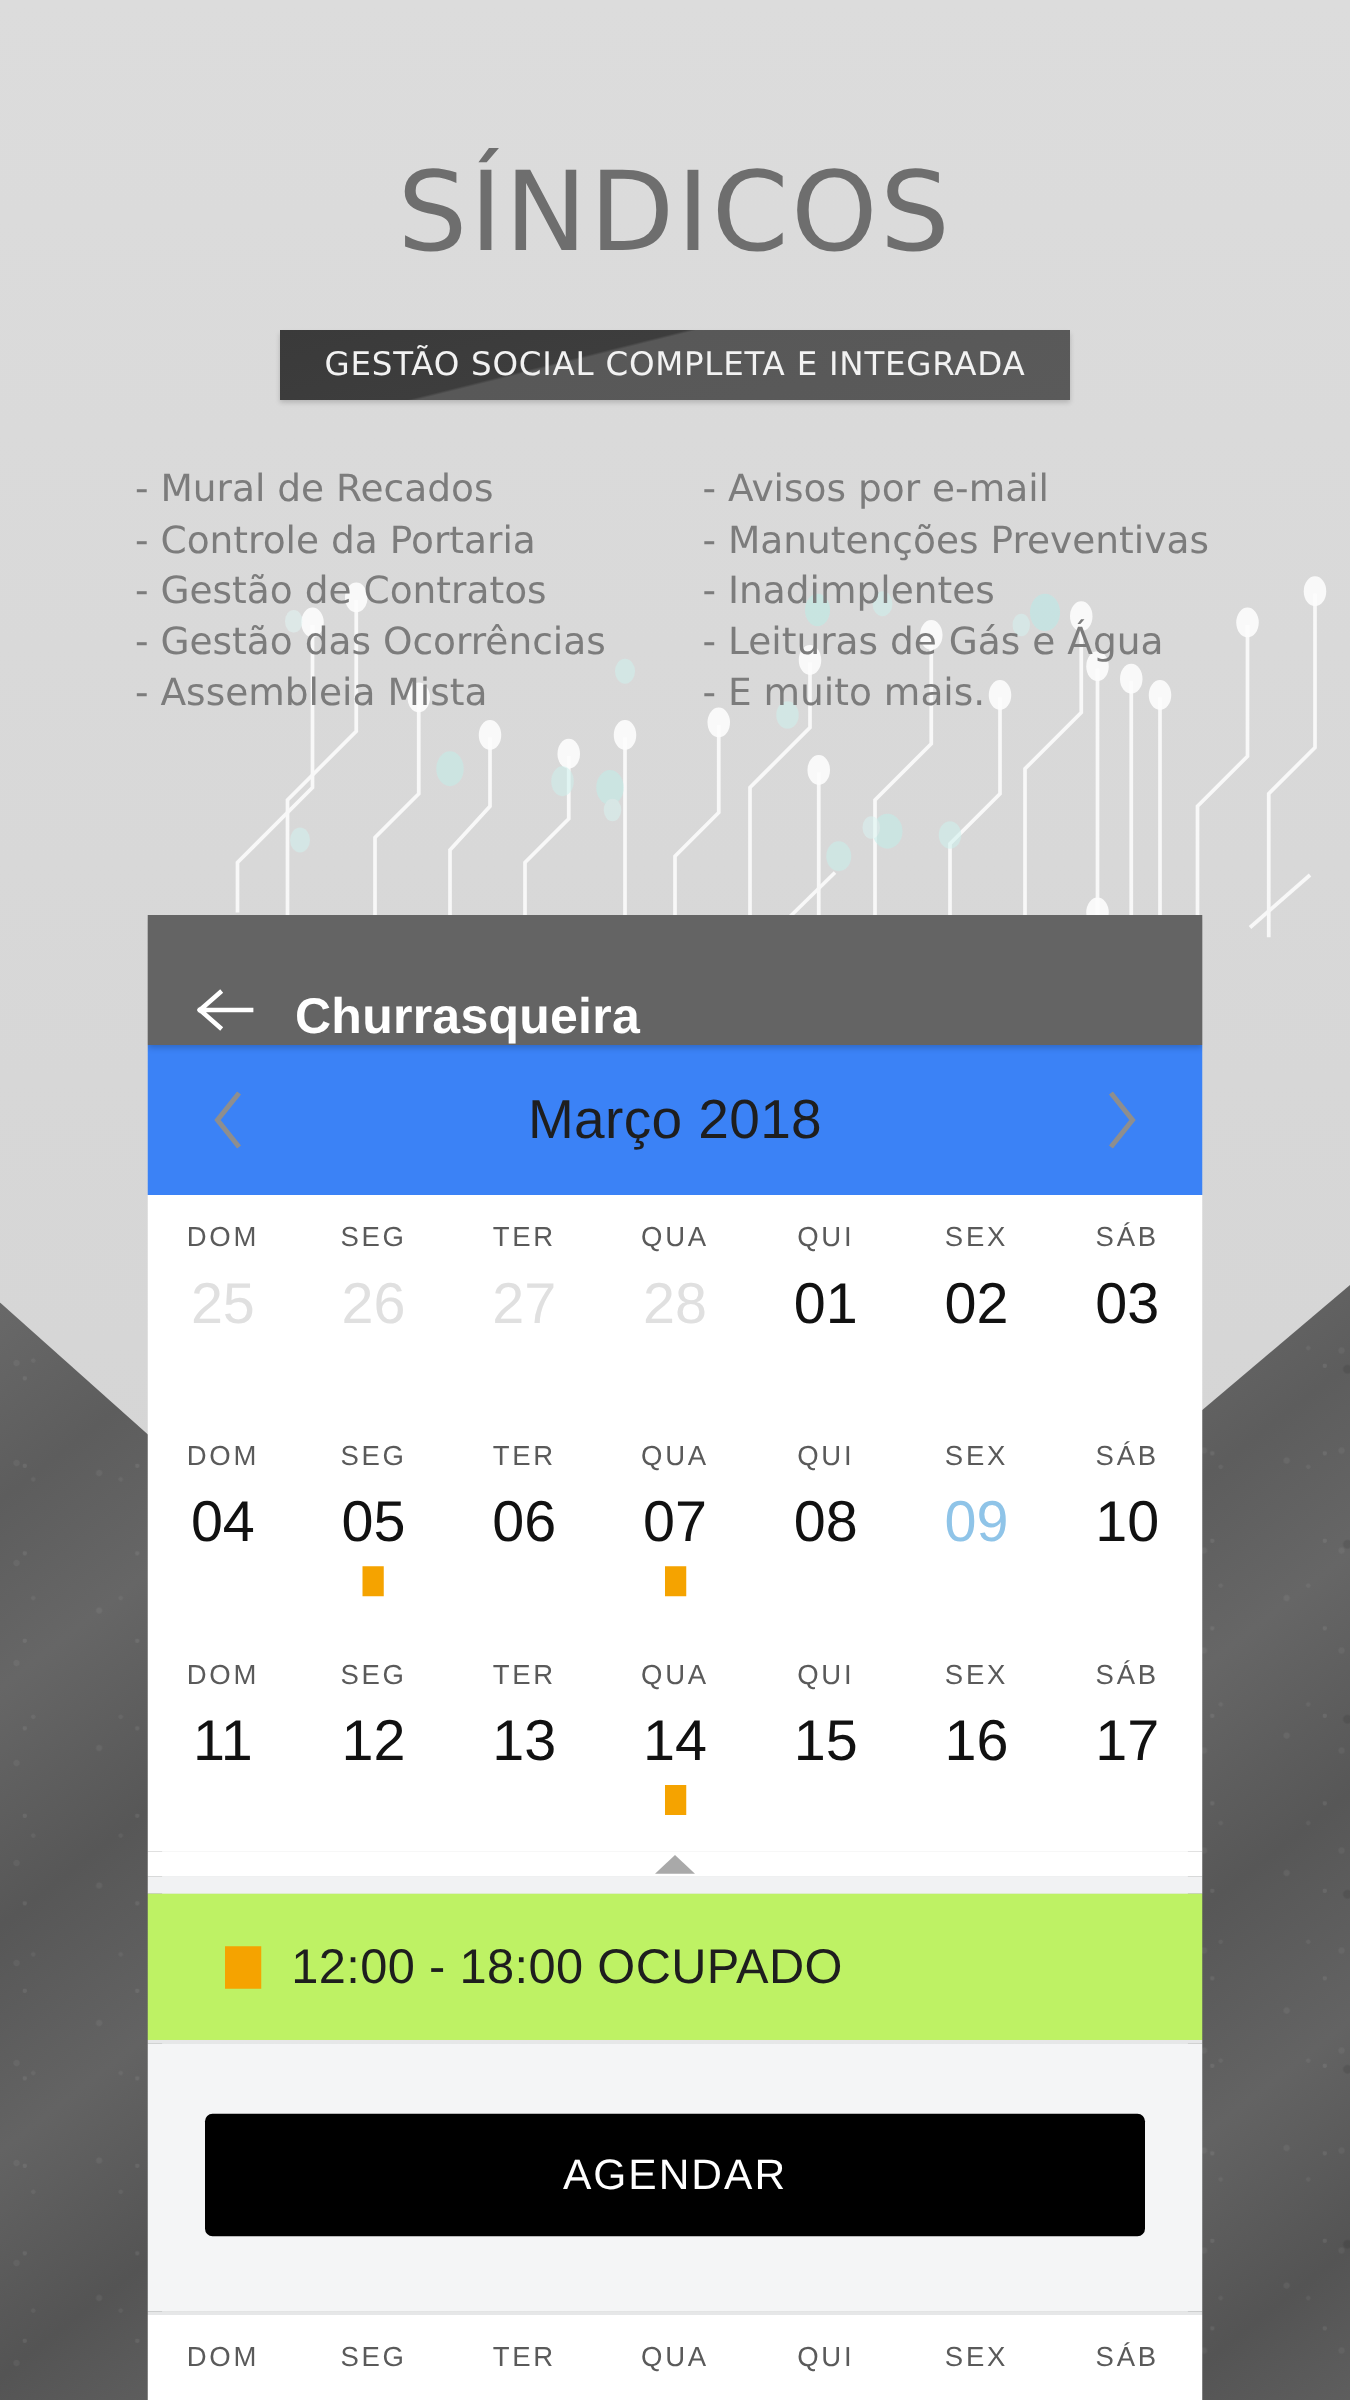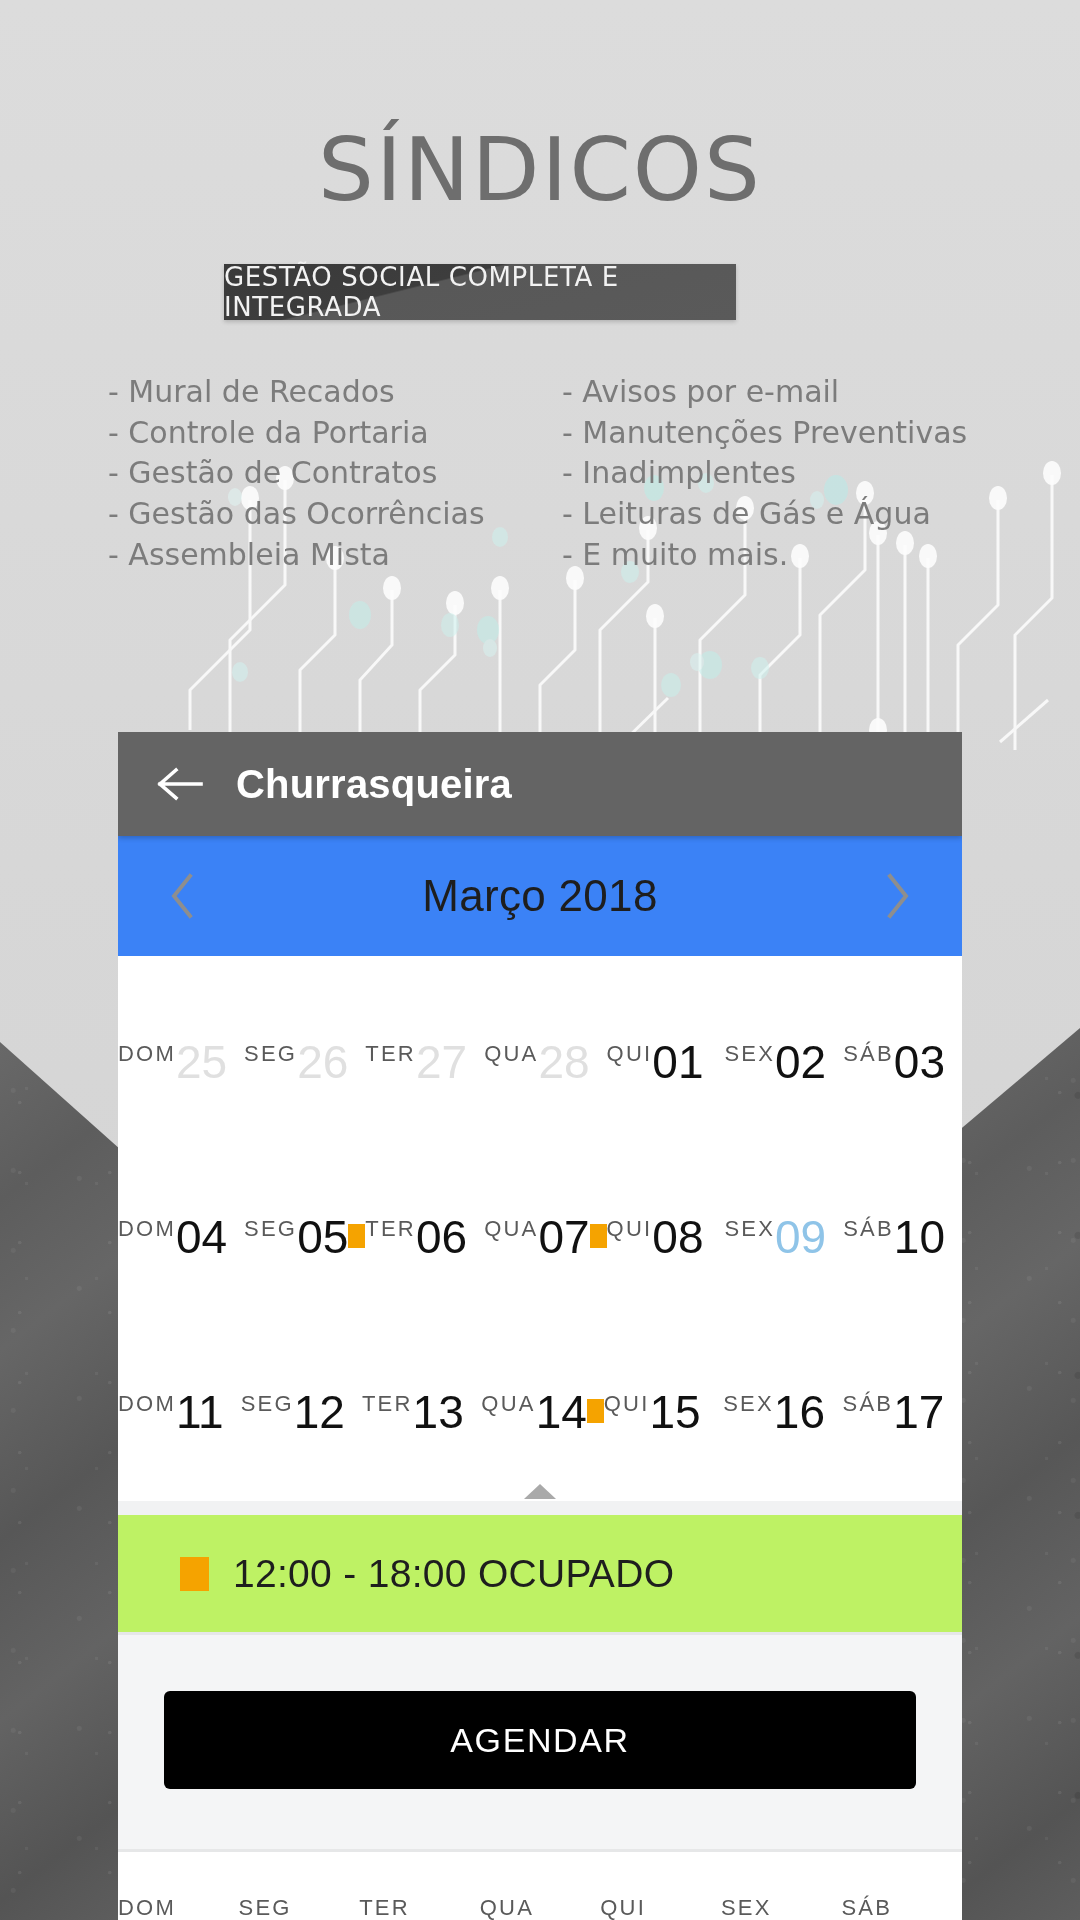--- a/index.html
+++ b/index.html
@@ -40,41 +40,41 @@
   
   .circuit { position:absolute; left:0; top:440px; width:1080px; height:310px; opacity:.95; }
 
   
   .promo-title {
     position:absolute; left:0; top:118px; width:1080px; text-align:center;
     font-size:88px; font-weight:400; letter-spacing:2px; color:#6e6e6e;
     font-family:"DejaVu Sans", sans-serif;
   }
   .promo-banner {
-    position:absolute; left:224px; top:264px; width:512px; height:56px;
+    position:absolute; left:224px; top:264px; width:632px; height:56px;
     background: linear-gradient(166deg,#3a3a3a 0%, #3d3d3d 38%, #585858 39%, #5a5a5a 100%);
     display:flex; align-items:center; justify-content:center;
     box-shadow: 0 2px 4px rgba(0,0,0,.18);
   }
   .promo-banner span {
     color:#f2f2f2; font-size:26px; letter-spacing:.6px;
     font-family:"DejaVu Sans", sans-serif; font-weight:400;
   }
 
   .features { position:absolute; top:372px; left:0; width:1080px; display:flex; }
   .feat-col { font-family:"DejaVu Sans", sans-serif; color:#7c7c7c; font-size:30px; line-height:1.355; font-weight:400; }
   .feat-col.left { margin-left:108px; width:440px; }
   .feat-col.right { margin-left:14px; width:470px; }
   .feat-col li { list-style:none; white-space:nowrap; }
 
   
   .app { position:absolute; left:118px; top:732px; width:844px; height:1188px; overflow:hidden; }
 
   .appbar {
-    height:104px; background:#646464; display:flex; align-items:center;
+    height:104px; background:#646464; display:flex; align-items:flex-end;
     padding-left:34px; box-shadow:0 2px 5px rgba(0,0,0,.22);
     position:relative; z-index:4;
   }
   .appbar .back { width:56px; height:56px; display:flex; align-items:center; justify-content:center; }
   .appbar .title {
     color:#fff; font-size:40px; font-weight:700; margin-left:28px;
     font-family:"Liberation Sans", sans-serif; letter-spacing:.2px;
   }
 
   .month-bar {
@@ -82,21 +82,21 @@
     justify-content:space-between; padding:0 34px; position:relative;
   }
   .month-bar .label {
     flex:1; text-align:center; font-size:44px; color:#1e1e1e;
     font-family:"Liberation Sans", sans-serif; font-weight:400; letter-spacing:.3px;
   }
   .chev { width:60px; height:60px; display:flex; align-items:center; justify-content:center; }
 
   .weeks { background:#ffffff; }
   .week { height:175px; display:flex; position:relative; }
-  .cell { flex:1; display:flex; flex-direction:row; align-items:center; padding-top:21px; position:relative; }
+  .cell { flex:1; display:flex; flex-direction:column; align-items:center; padding-top:21px; position:relative; }
   .dow {
     font-size:22px; letter-spacing:2.2px; color:#5a5a5a; font-weight:400;
     font-family:"Liberation Sans", sans-serif;
   }
   .dnum {
     margin-top:16px; font-size:46px; color:#111; font-weight:400; line-height:1;
     font-family:"Liberation Sans", sans-serif;
   }
   .dnum.muted { color:#e0e0e0; }
   .dnum.sel   { color:#8fc4e8; }

